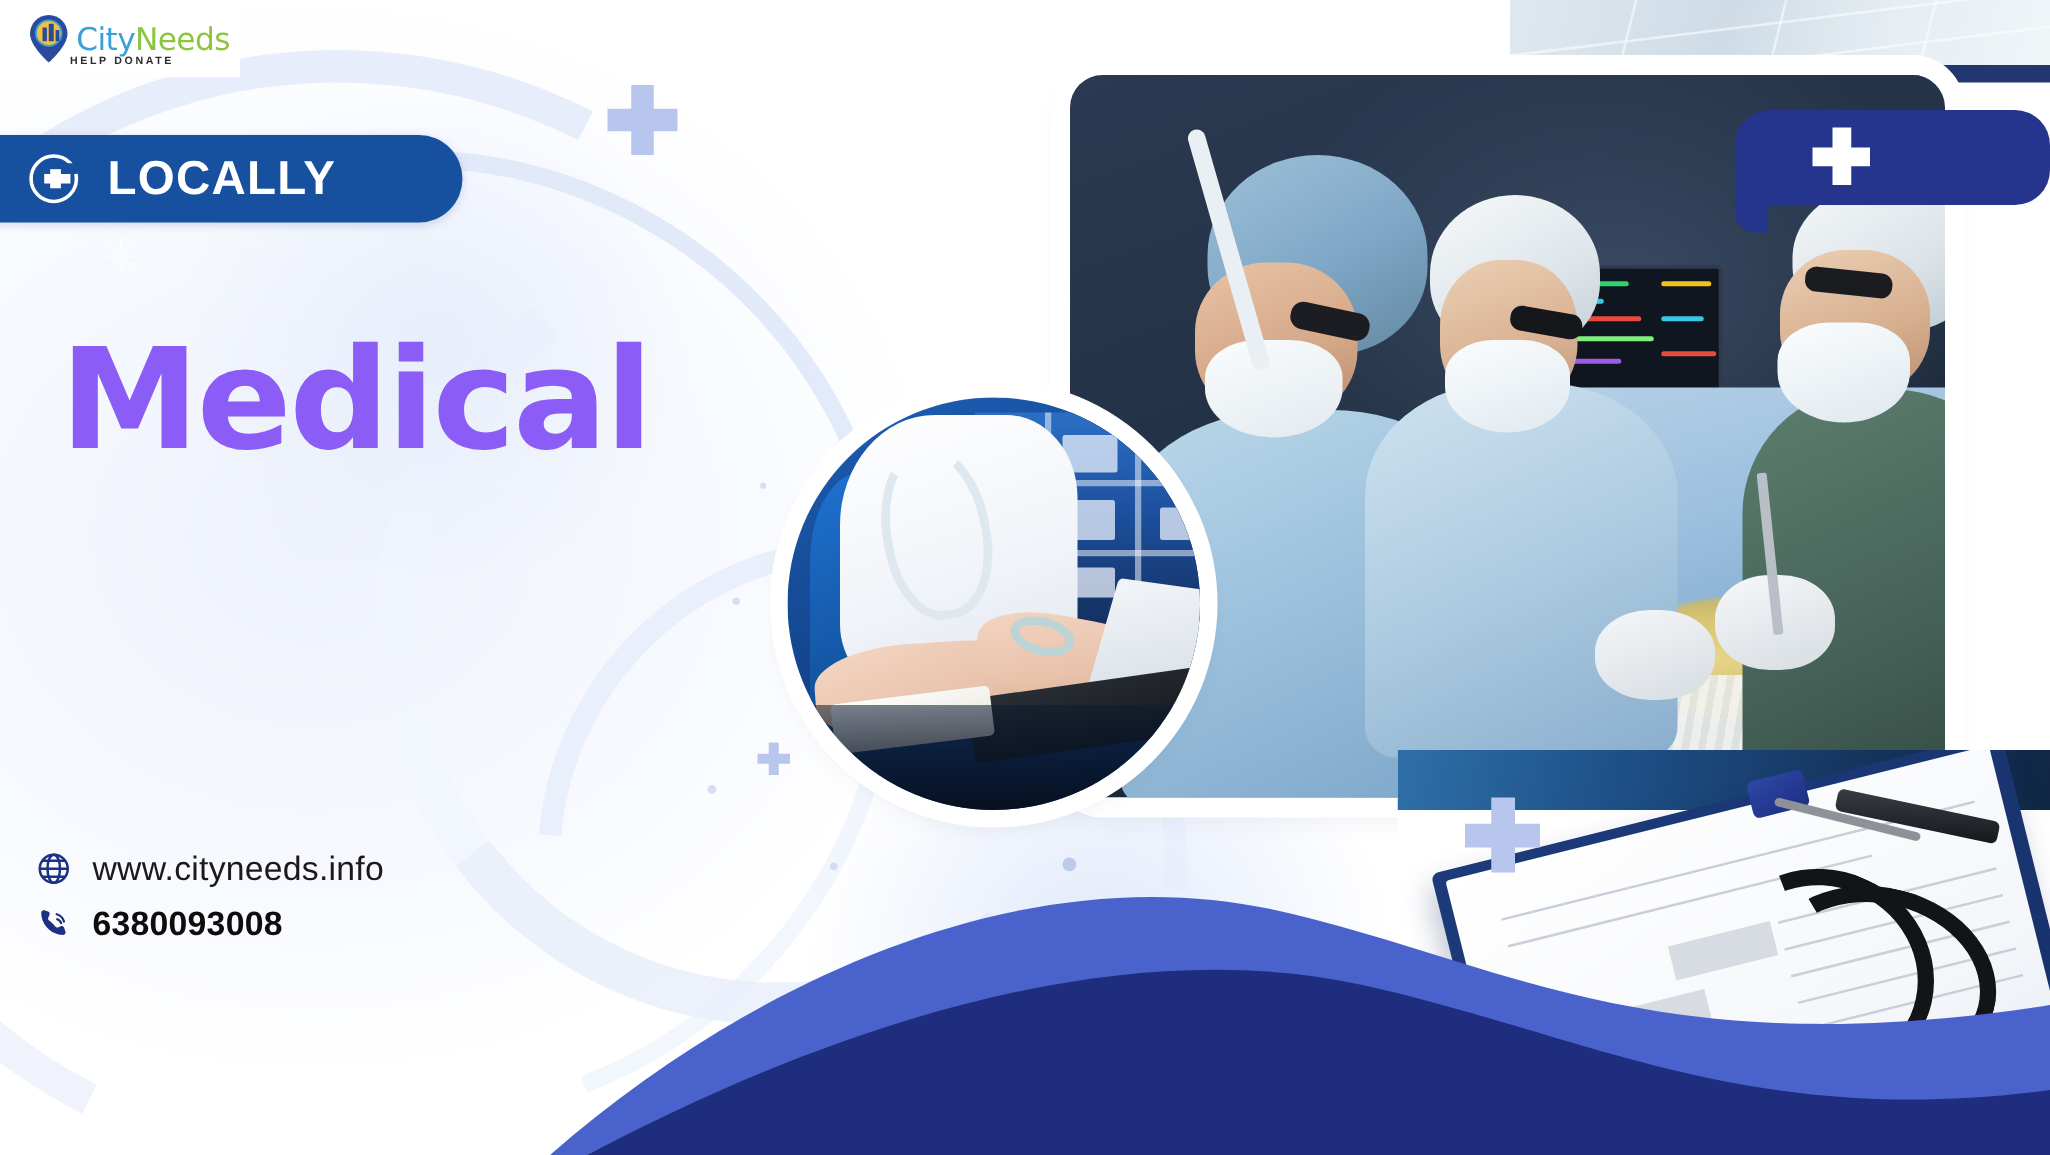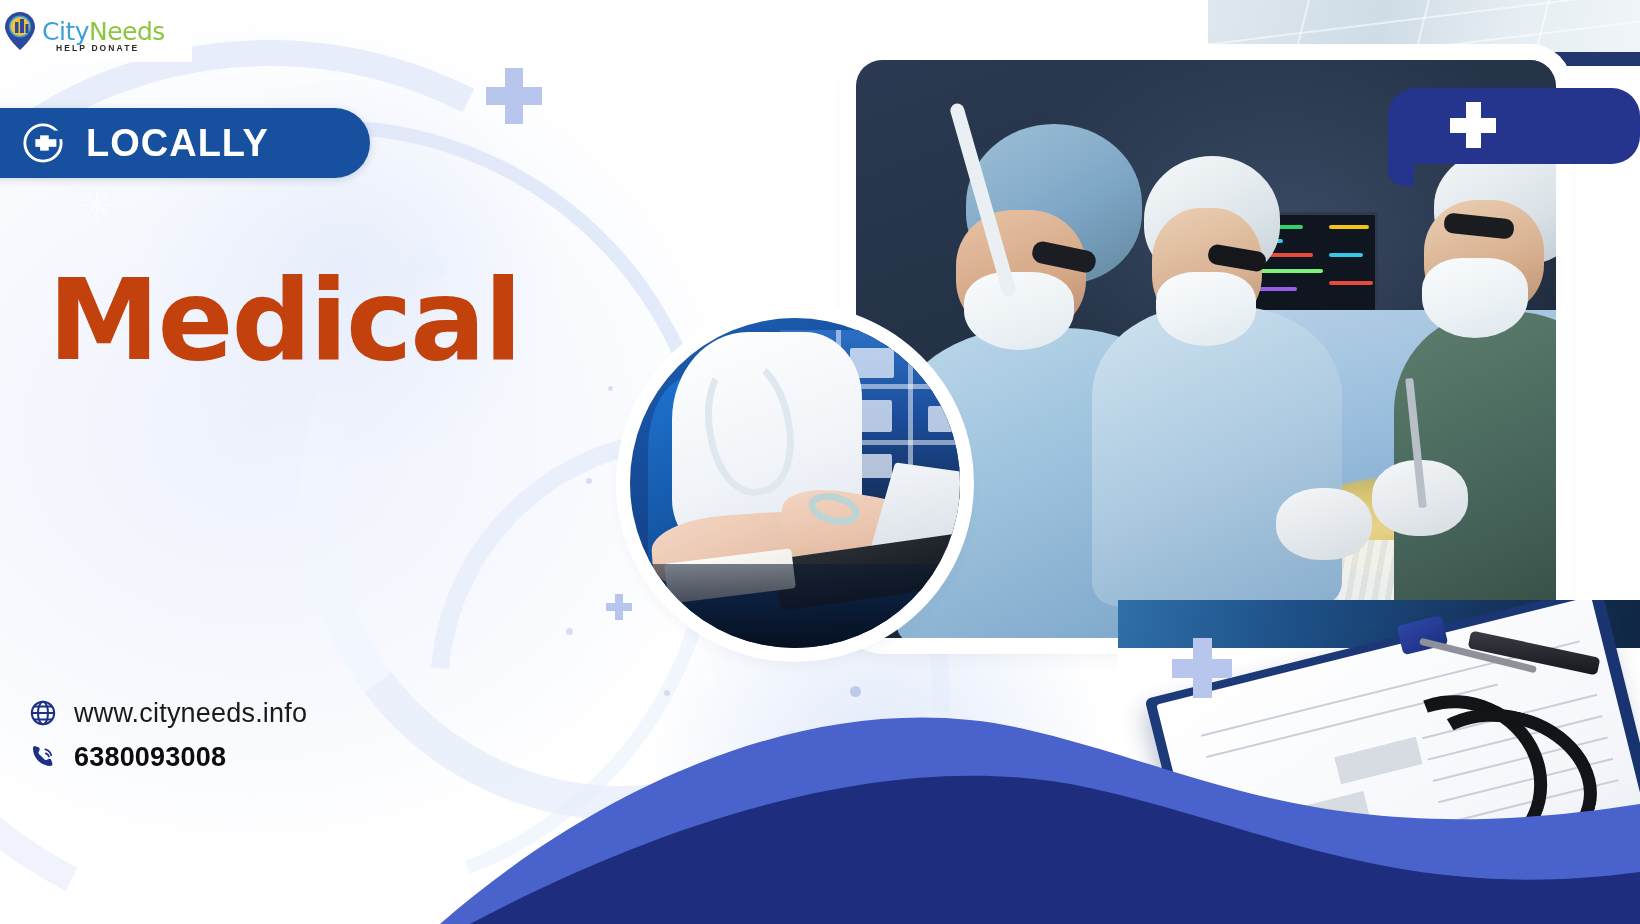--- a/index.html
+++ b/index.html
@@ -38,21 +38,21 @@
         transform:rotate(-40deg); opacity:.85;}
   .glow{
     position:absolute; border-radius:50%;
     background:radial-gradient(circle,#dfe8fa 0%,rgba(255,255,255,0) 70%);
     pointer-events:none;
   }
 
   
   .logo-card{
     position:absolute; left:0; top:0; width:192px; height:62px;
-    background:#ffffff; display:flex; align-items:center; padding-left:4px; gap:6px;
+    background:#ffffff; display:flex; align-items:center; padding-left:23px; gap:6px;
     z-index:30;
   }
   .pin{ position:relative; width:32px; height:40px; flex:0 0 32px; }
   .pin svg{ display:block; }
   .logo-words{ display:flex; flex-direction:column; line-height:1; }
   .logo-top{ font-size:25px; font-weight:400; letter-spacing:-.5px; font-family:"DejaVu Sans", sans-serif;}
   .logo-city{ color:#3aa0d8; }
   .logo-needs{ color:#8cc63f; }
   .logo-sub{ font-size:8.5px; font-weight:700; letter-spacing:2.1px; color:#2b2b2b; margin-top:3px; padding-left:56px;}
 
@@ -70,40 +70,40 @@
   .donate-ico{ width:42px; height:42px; flex:0 0 42px; }
   .donate-label{
     color:#ffffff; font-size:38px; font-weight:700; letter-spacing:1px;
     font-family:"Liberation Sans", sans-serif;
   }
 
   
   .headline{
     position:absolute; left:48px; top:266px; z-index:20;
     font-family:"DejaVu Sans", sans-serif;
-    font-weight:700; color:#c2410c; font-size:112px; line-height:.97;
+    font-weight:700; color:#8b5cf6; font-size:112px; line-height:.97;
     letter-spacing:-2px;
   }
   .headline div{ white-space:nowrap; }
   .subhead{
     position:absolute; left:52px; top:545px; z-index:20;
     font-family:"Liberation Sans", sans-serif;
     font-weight:700; color:#5271d6; font-size:63px; letter-spacing:0px;
   }
 
   
   .yogdaan{
     position:absolute; left:92px; top:645px; z-index:20;
     display:flex; align-items:center; gap:16px;
   }
   .yog-cross{ width:38px; height:38px; flex:0 0 38px; }
   .yog-label{ font-size:26px; font-weight:700; color:#111111; letter-spacing:1px; }
 
   
-  .contacts{ position:absolute; left:30px; top:691px; z-index:20; }
+  .contacts{ position:absolute; left:30px; top:673px; z-index:20; }
   .crow{ display:flex; align-items:center; gap:18px; height:44px; }
   .crow .ico{ width:26px; height:26px; flex:0 0 26px; display:block; }
   .c-web{ font-size:27px; color:#1a1a1a; font-weight:400; letter-spacing:.2px;}
   .c-phone{ font-size:27px; color:#0d0d0d; font-weight:700; letter-spacing:.2px;}
 
   
   .xcross{ position:absolute; pointer-events:none; }
   .xcross i{
     position:absolute; background:#b8c5ed; display:block;
   }

